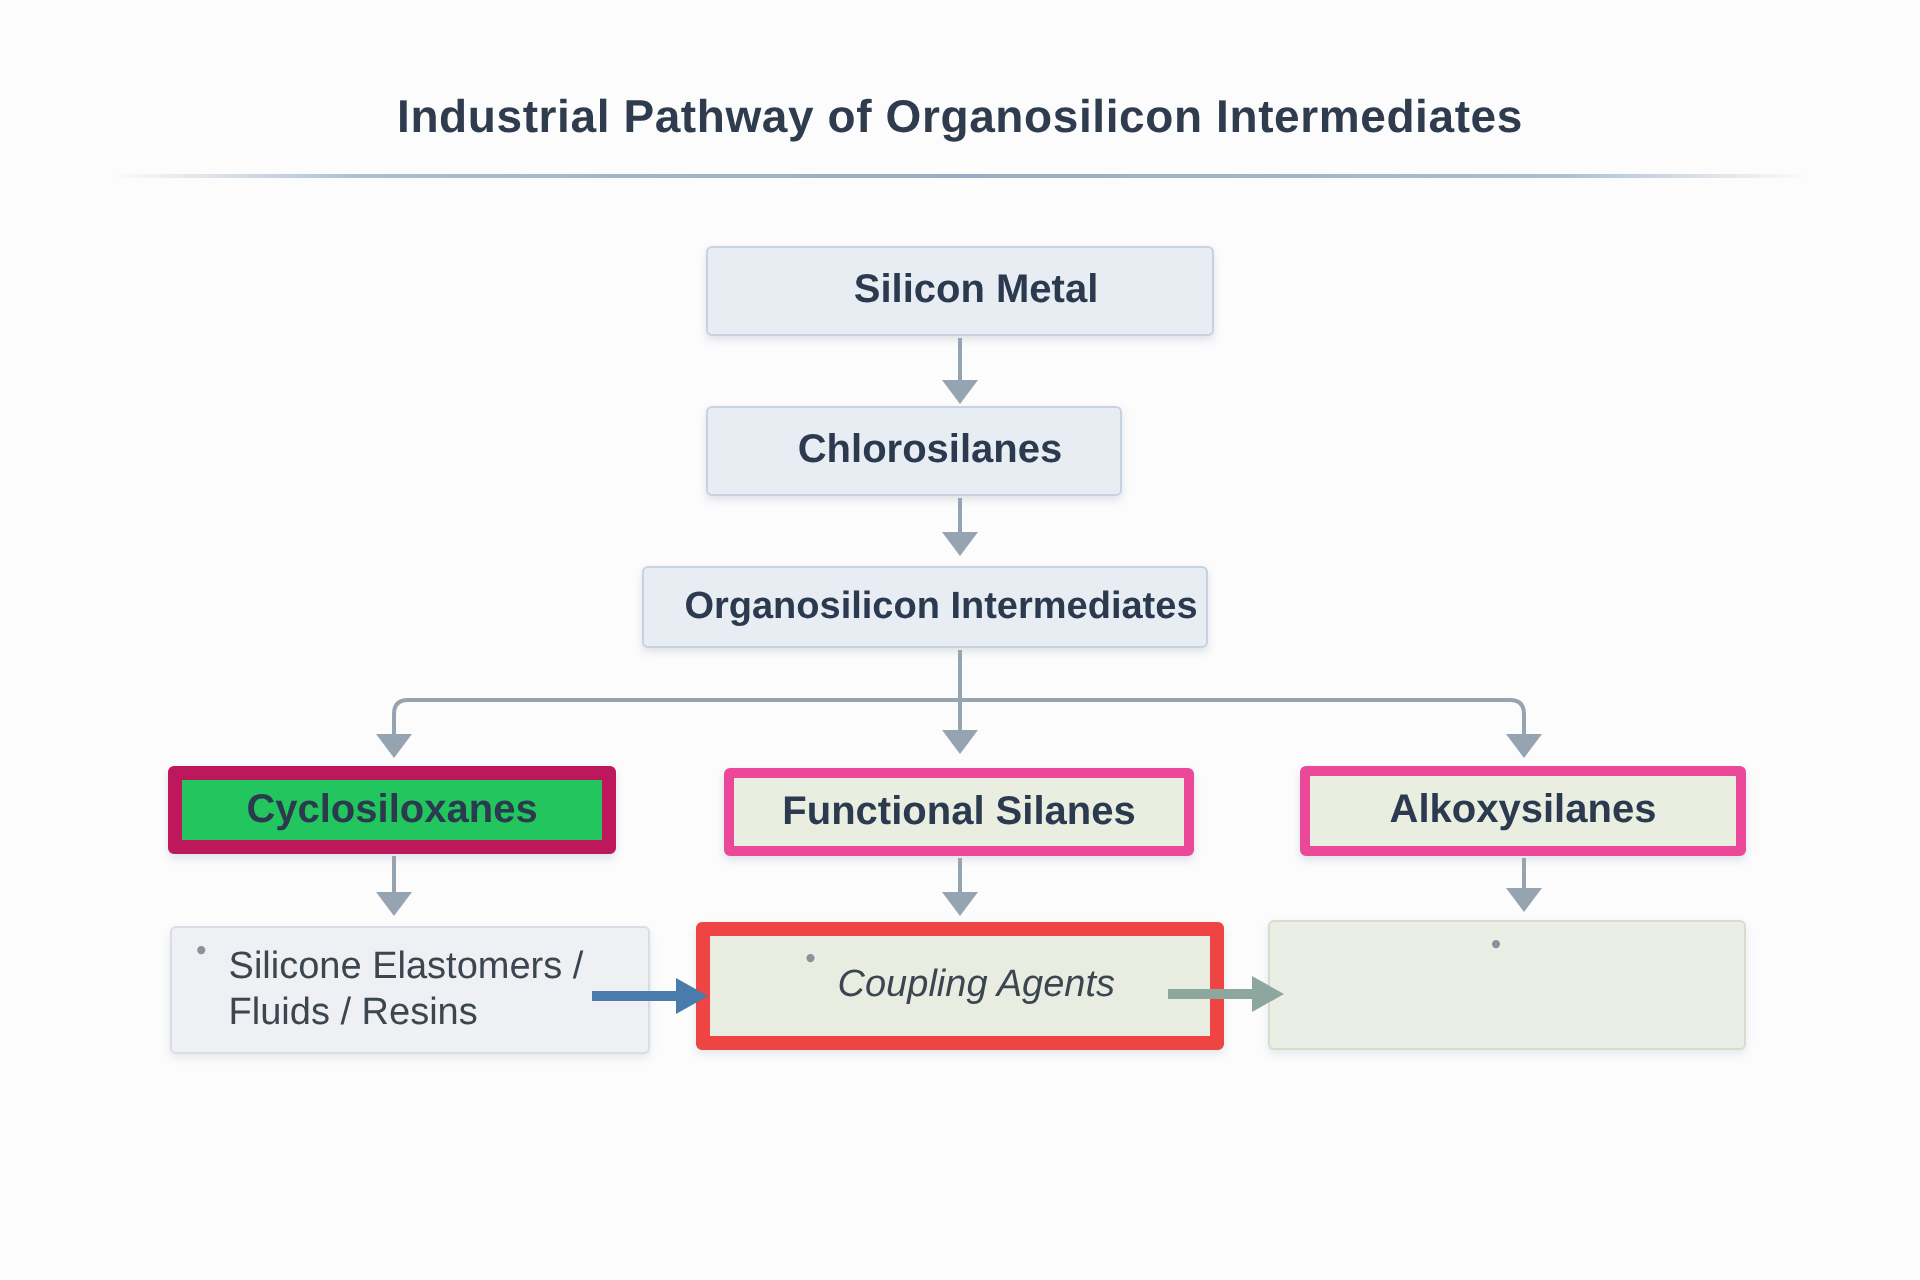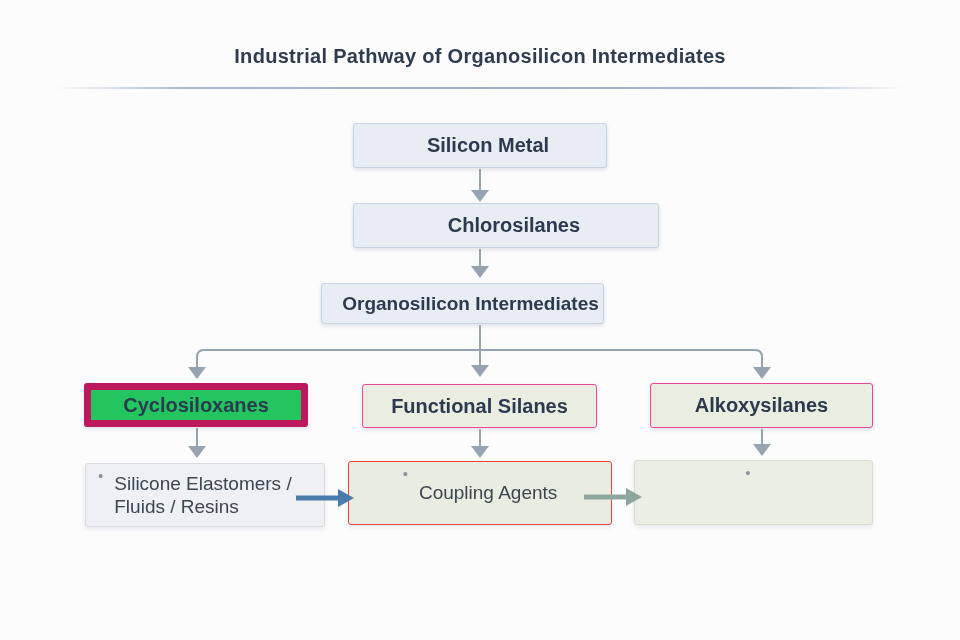--- a/index.html
+++ b/index.html
@@ -10,21 +10,21 @@
     background: #fcfcfd;
     font-family: "Liberation Sans", sans-serif;
     overflow: hidden;
   }
   .title {
     position: absolute;
     top: 45px;
     left: 0;
     width: 100%;
     text-align: center;
-    font-size: 20px;
+    font-size: 23px;
     font-weight: bold;
     letter-spacing: 0.3px;
     color: #2f3c4e;
   }
   .divider {
     position: absolute;
     top: 87px;
     left: 55px;
     right: 55px;
     height: 2px;
@@ -44,33 +44,33 @@
     border-radius: 3px;
     box-shadow: 0 2px 4px rgba(90,105,125,0.18);
     font-weight: bold;
     font-size: 20px;
     color: #2c3a50;
     box-sizing: border-box;
     text-align: center;
   }
   .blue   { background: #e8edf4; border: 1px solid #c7d2e0; padding-left: 16px; }
   .blue2  { background: #22c55e; border: 7px solid #be185d; }
-  .green  { background: #e9eee1; border: 1px solid #ec4899; }
+  .green  { background: #e9eee1; border: 5px solid #ec4899; }
   .product {
     font-weight: normal;
     font-size: 19px;
     color: #3c4650;
     line-height: 1.22;
     text-align: left;
     padding: 0 12px;
     box-shadow: 0 2px 4px rgba(90,105,125,0.14);
     justify-content: center;
   }
   .product-gray   { background: #eef0f3; border: 1px solid #d9dde3; }
-  .product-green  { background: #e9ede1; border: 1px solid #ef4444; }
+  .product-green  { background: #e9ede1; border: 7px solid #ef4444; font-style: italic; }
   .product-green2 { background: #ebeee4; border: 1px solid #d7ddcb; }
   .bullet { color: #8a939d; margin-right: 11px; font-size: 15px; align-self: flex-start; margin-top: 3px; }
   .bullet::before { content: "\2022"; }
   .connectors {
     position: absolute;
     inset: 0;
     z-index: 5;
     pointer-events: none;
   }
 </style>
@@ -78,21 +78,21 @@
 <body>
 
 <div class="canvas">
 
   <div class="title">Industrial Pathway of Organosilicon Intermediates</div>
   <div class="divider"></div>
 
   <div class="node blue" style="left:353px; top:123px; width:254px; height:45px;">
     <span>Silicon Metal</span>
   </div>
-  <div class="node blue" style="left:353px; top:203px; width:306px; height:45px;">
+  <div class="node blue" style="left:353px; top:203px; width:208px; height:45px;">
     <span>Chlorosilanes</span>
   </div>
   <div class="node blue" style="left:321px; top:283px; width:283px; height:41px; font-size:19px;">
     <span>Organosilicon Intermediates</span>
   </div>
 
   <div class="node blue2" style="left:84px; top:383px; width:224px; height:44px;">
     <span>Cyclosiloxanes</span>
   </div>
   <div class="node green" style="left:362px; top:384px; width:235px; height:44px;">

